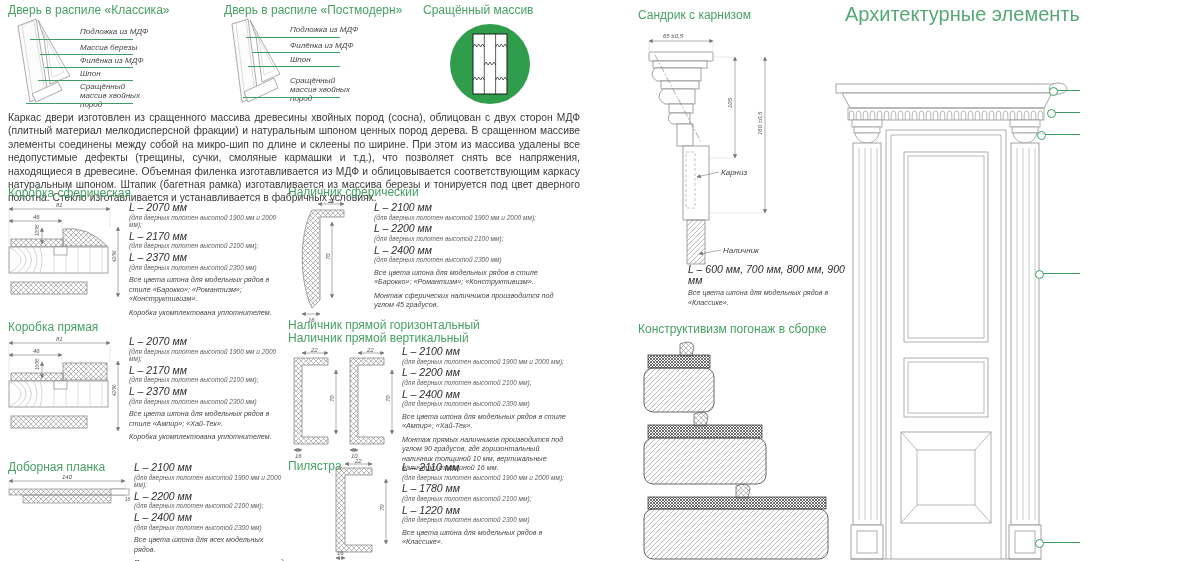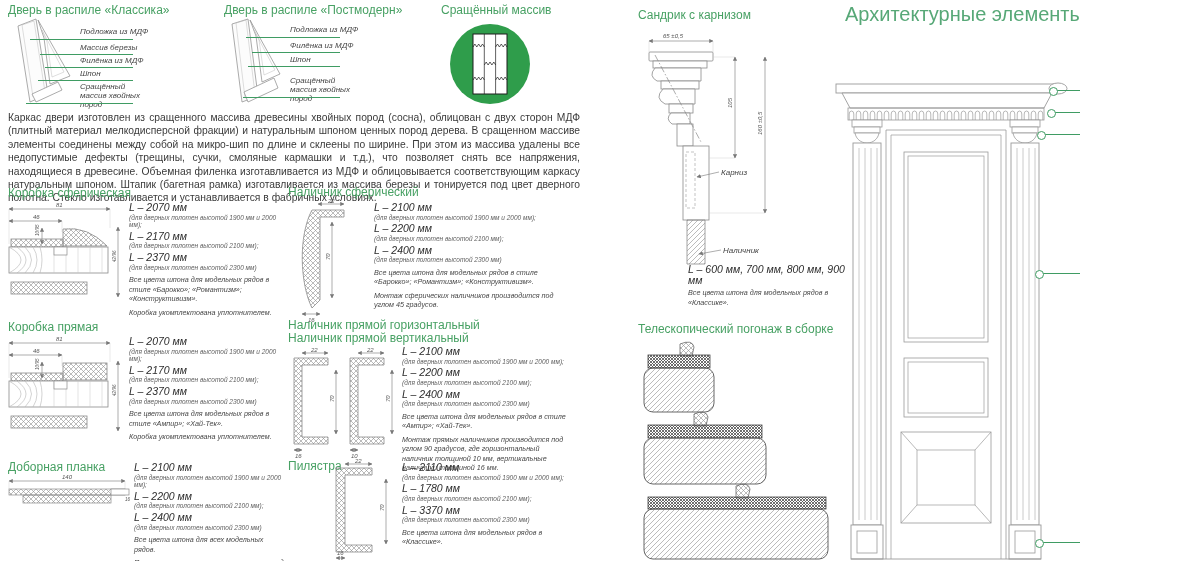--- a/index.html
+++ b/index.html
@@ -44,21 +44,21 @@
         <path d="M1.2,12 V6 Q1.2,3 3.5,3 Q5.8,3 5.8,6 V12" fill="none" stroke="#9a9a9a" stroke-width=".7"></path>
       </pattern>
       <marker id="ar" viewBox="0 0 10 10" refX="9" refY="5" markerWidth="7" markerHeight="7" orient="auto-start-reverse">
         <path d="M0 0L10 5L0 10z" fill="#777"></path>
       </marker>
     </defs>
   </svg>
 
   <div class="sec-h" style="left:8px;top:3px">Дверь в распиле «Классика»</div>
   <div class="sec-h" style="left:224px;top:3px">Дверь в распиле «Постмодерн»</div>
-  <div class="sec-h" style="left:441px;top:3px;width:100px;text-align:left">Сращённый массив</div>
+  <div class="sec-h" style="left:423px;top:3px;width:100px;text-align:left">Сращённый массив</div>
   <div class="sec-h" style="left:638px;top:8px">Сандрик с карнизом</div>
   <div class="big-title" style="left:845px;top:3px">Архитектурные элементы портала</div>
 
   <svg style="left:14px;top:16px" width="70" height="92">
     <polygon points="4,10 22,3 34,78 16,86" fill="#fcfcfc" stroke="#959595" stroke-width=".8"></polygon>
     <polygon points="8,9 20,5 31,76 19,81" fill="none" stroke="#bdbdbd" stroke-width=".5"></polygon>
     <polygon points="24,4 56,60 36,68 30,22" fill="#fff" stroke="#959595" stroke-width=".8"></polygon>
     <polygon points="28,14 50,56 38,61 33,26" fill="none" stroke="#bdbdbd" stroke-width=".5"></polygon>
     <polygon points="18,78 44,66 48,74 22,86" fill="#fff" stroke="#959595" stroke-width=".8"></polygon>
   </svg>
@@ -247,21 +247,21 @@
     <line x1="62" y1="21" x2="62" y2="86" stroke="#777" stroke-width=".6" marker-start="url(#ar)" marker-end="url(#ar)"></line>
     <text class="dim" transform="rotate(-90 60 53)" x="60" y="53">70</text>
     <line x1="12" y1="100" x2="21" y2="100" stroke="#777" stroke-width=".6" marker-start="url(#ar)" marker-end="url(#ar)"></line>
     <text class="dim" x="13" y="97">16</text>
   </svg>
   <div class="specs" style="left:402px;top:462px;width:180px">
     <div class="len">L – 2110 мм</div>
     <div class="note">(для дверных полотен высотой 1900 мм и 2000 мм);</div>
     <div class="len">L – 1780 мм</div>
     <div class="note">(для дверных полотен высотой 2100 мм);</div>
-    <div class="len">L – 3370 мм</div>
+    <div class="len">L – 1220 мм</div>
     <div class="note">(для дверных полотен высотой 2300 мм)</div>
     <div class="vnote">Все цвета шпона для модельных рядов в «Классике».</div>
   </div>
 
   <svg style="left:635px;top:28px" width="205" height="240">
     <line x1="14" y1="13" x2="78" y2="13" stroke="#777" stroke-width=".6" marker-start="url(#ar)" marker-end="url(#ar)"></line>
     <text class="dim" x="28" y="10">65 ±0,5</text>
     <line x1="14" y1="13" x2="14" y2="24" stroke="#c4c4c4" stroke-width=".4"></line>
     <line x1="78" y1="13" x2="78" y2="24" stroke="#c4c4c4" stroke-width=".4"></line>
     <rect x="14" y="24" width="64" height="9" rx="1" fill="#fff" stroke="#8a8a8a" stroke-width=".8"></rect>
@@ -286,21 +286,21 @@
     <line x1="100" y1="29" x2="100" y2="130" stroke="#777" stroke-width=".6" marker-start="url(#ar)" marker-end="url(#ar)"></line>
     <text class="dim" transform="rotate(-90 97 80)" x="97" y="80">105</text>
     <line x1="130" y1="29" x2="130" y2="185" stroke="#777" stroke-width=".6" marker-start="url(#ar)" marker-end="url(#ar)"></line>
     <text class="dim" transform="rotate(-90 127 107)" x="127" y="107">160 ±0,5</text>
   </svg>
   <div class="specs" style="left:688px;top:264px;width:160px">
     <div class="len">L – 600 мм, 700 мм, 800 мм, 900 мм</div>
     <div class="vnote" style="margin-top:3px">Все цвета шпона для модельных рядов в «Классике».</div>
   </div>
 
-  <div class="sec-h" style="left:638px;top:322px">Телескопический погонаж в сборке</div>
+  <div class="sec-h" style="left:638px;top:322px">Конструктивизм погонаж в сборке</div>
   <svg style="left:636px;top:338px" width="200" height="223">
     <path d="M44,6 q12,-5 14,3 l-2,9 h-12 z" fill="url(#xh)" stroke="#555" stroke-width=".7"></path>
     <rect x="12" y="17" width="62" height="13" fill="url(#dk)" stroke="#444" stroke-width=".8"></rect>
     <rect x="8" y="30" width="70" height="44" rx="9" fill="url(#dh)" stroke="#555" stroke-width=".9"></rect>
     <path d="M58,76 q12,-5 14,3 l-2,9 l-12,0 z" fill="url(#xh)" stroke="#555" stroke-width=".7"></path>
     <rect x="12" y="87" width="114" height="13" fill="url(#dk)" stroke="#444" stroke-width=".8"></rect>
     <rect x="8" y="100" width="122" height="46" rx="9" fill="url(#dh)" stroke="#555" stroke-width=".9"></rect>
     <path d="M100,148 q12,-5 14,3 l-2,9 h-12 z" fill="url(#xh)" stroke="#555" stroke-width=".7"></path>
     <rect x="12" y="159" width="178" height="12" fill="url(#dk)" stroke="#444" stroke-width=".8"></rect>
     <rect x="8" y="171" width="184" height="50" rx="9" fill="url(#dh)" stroke="#555" stroke-width=".9"></rect>

